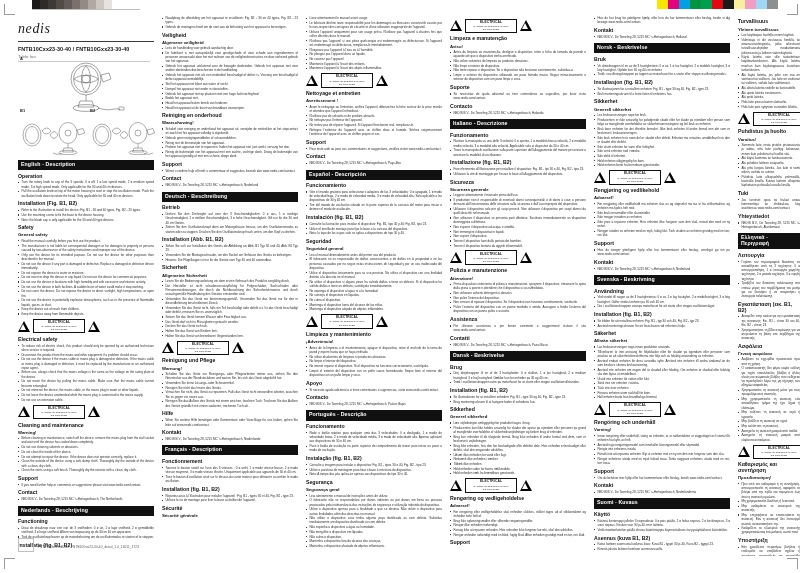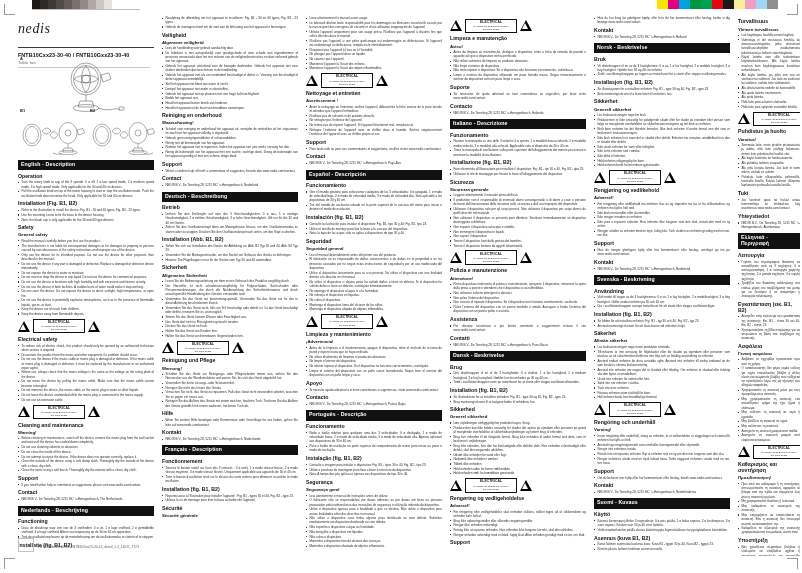--- a/index.html
+++ b/index.html
@@ -26,21 +26,21 @@
   .crop.br{bottom:4px;right:4px;border-width:1px 1px 0 0;}
 
   
   .sheet{position:absolute;left:14px;top:16px;width:774px;height:540px;}
 
   
   .masthead{position:absolute;left:4px;top:6px;width:136px;}
   .brand{
     font-family:"Liberation Serif", serif;
     font-style:italic;font-size:14px;letter-spacing:.6px;color:#1b1b1b;
-    line-height:1;padding-bottom:10px;
+    line-height:1;padding-bottom:4px;
   }
   .brand-rule{height:1px;background:#3b3b3b;margin:1px 0 4px 0;}
   .model{font-size:5.4px;font-weight:bold;letter-spacing:.08px;line-height:1.25;color:#111;}
   .subtitle{font-size:4.2px;color:#6d6d6d;margin-top:1.5px;letter-spacing:.1px;}
   .sub-rule{height:.5px;background:#c9c9c9;margin-top:2px;width:132px;}
 
   
   .figs{position:absolute;left:4px;top:40px;width:140px;height:96px;}
   .figlabel{font-size:4px;font-weight:bold;color:#222;}
   .fig{position:absolute;}

